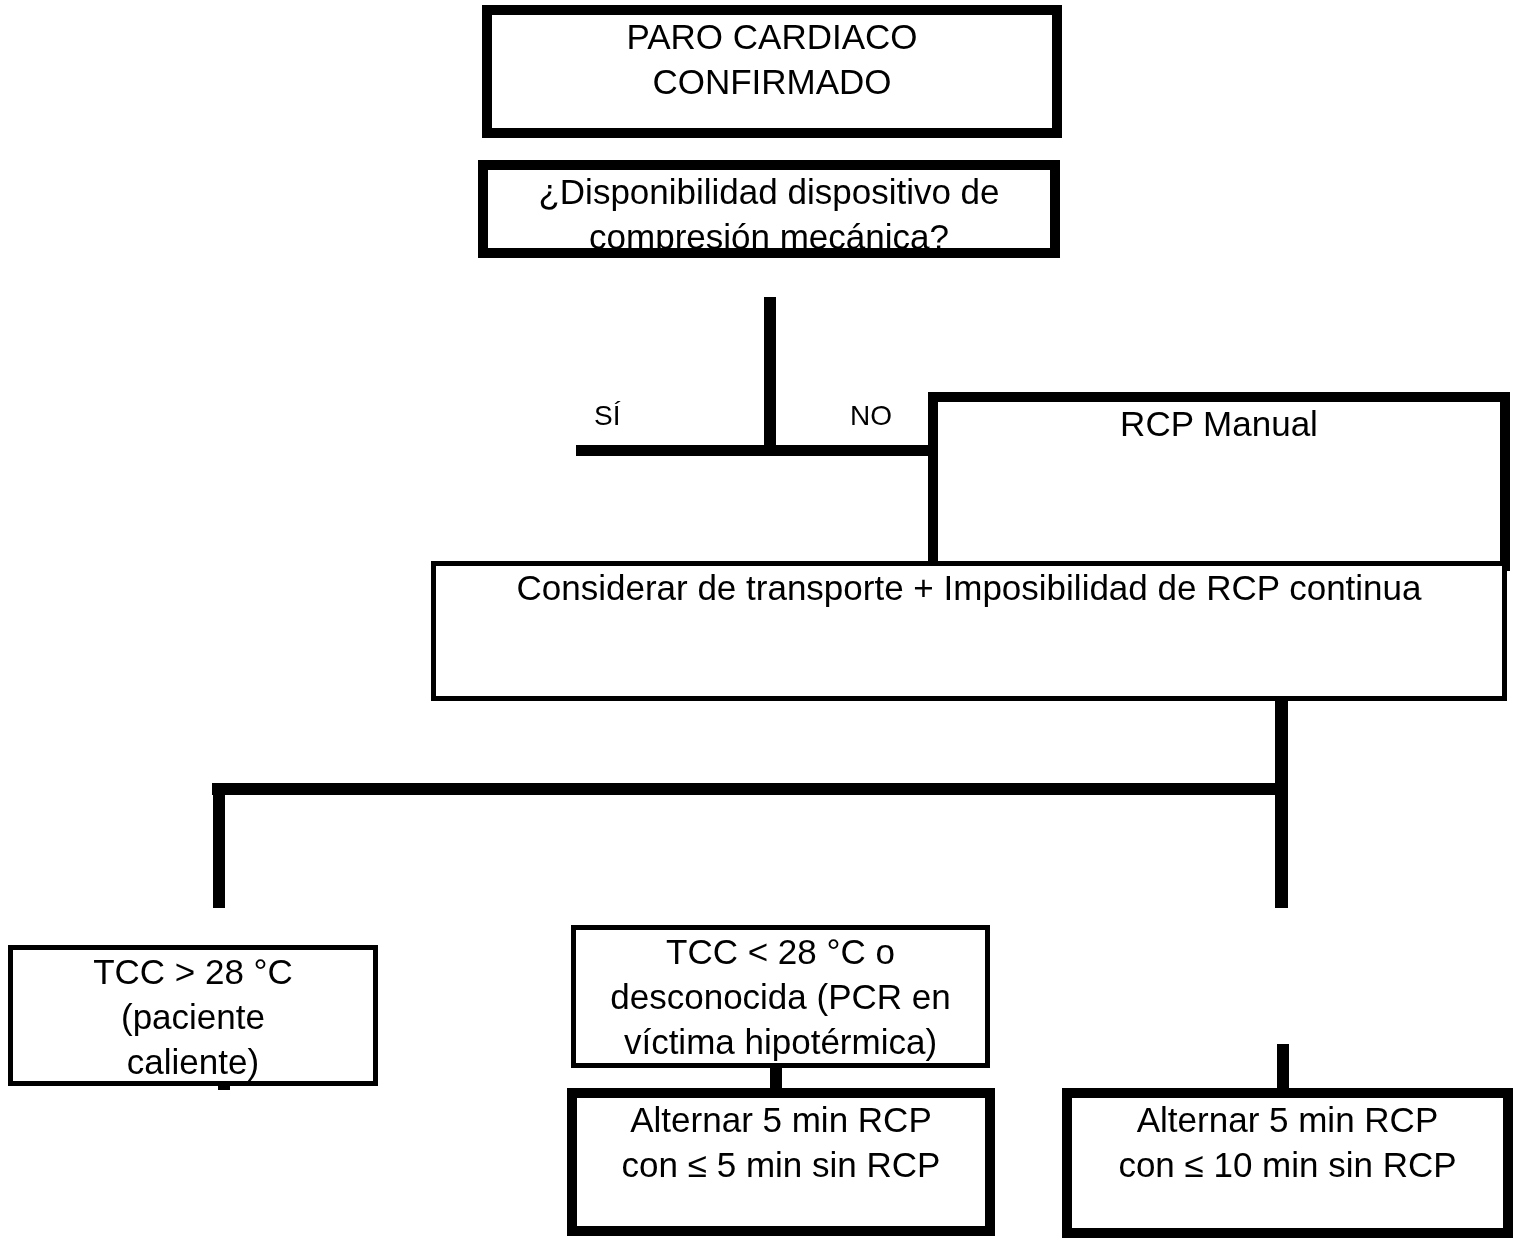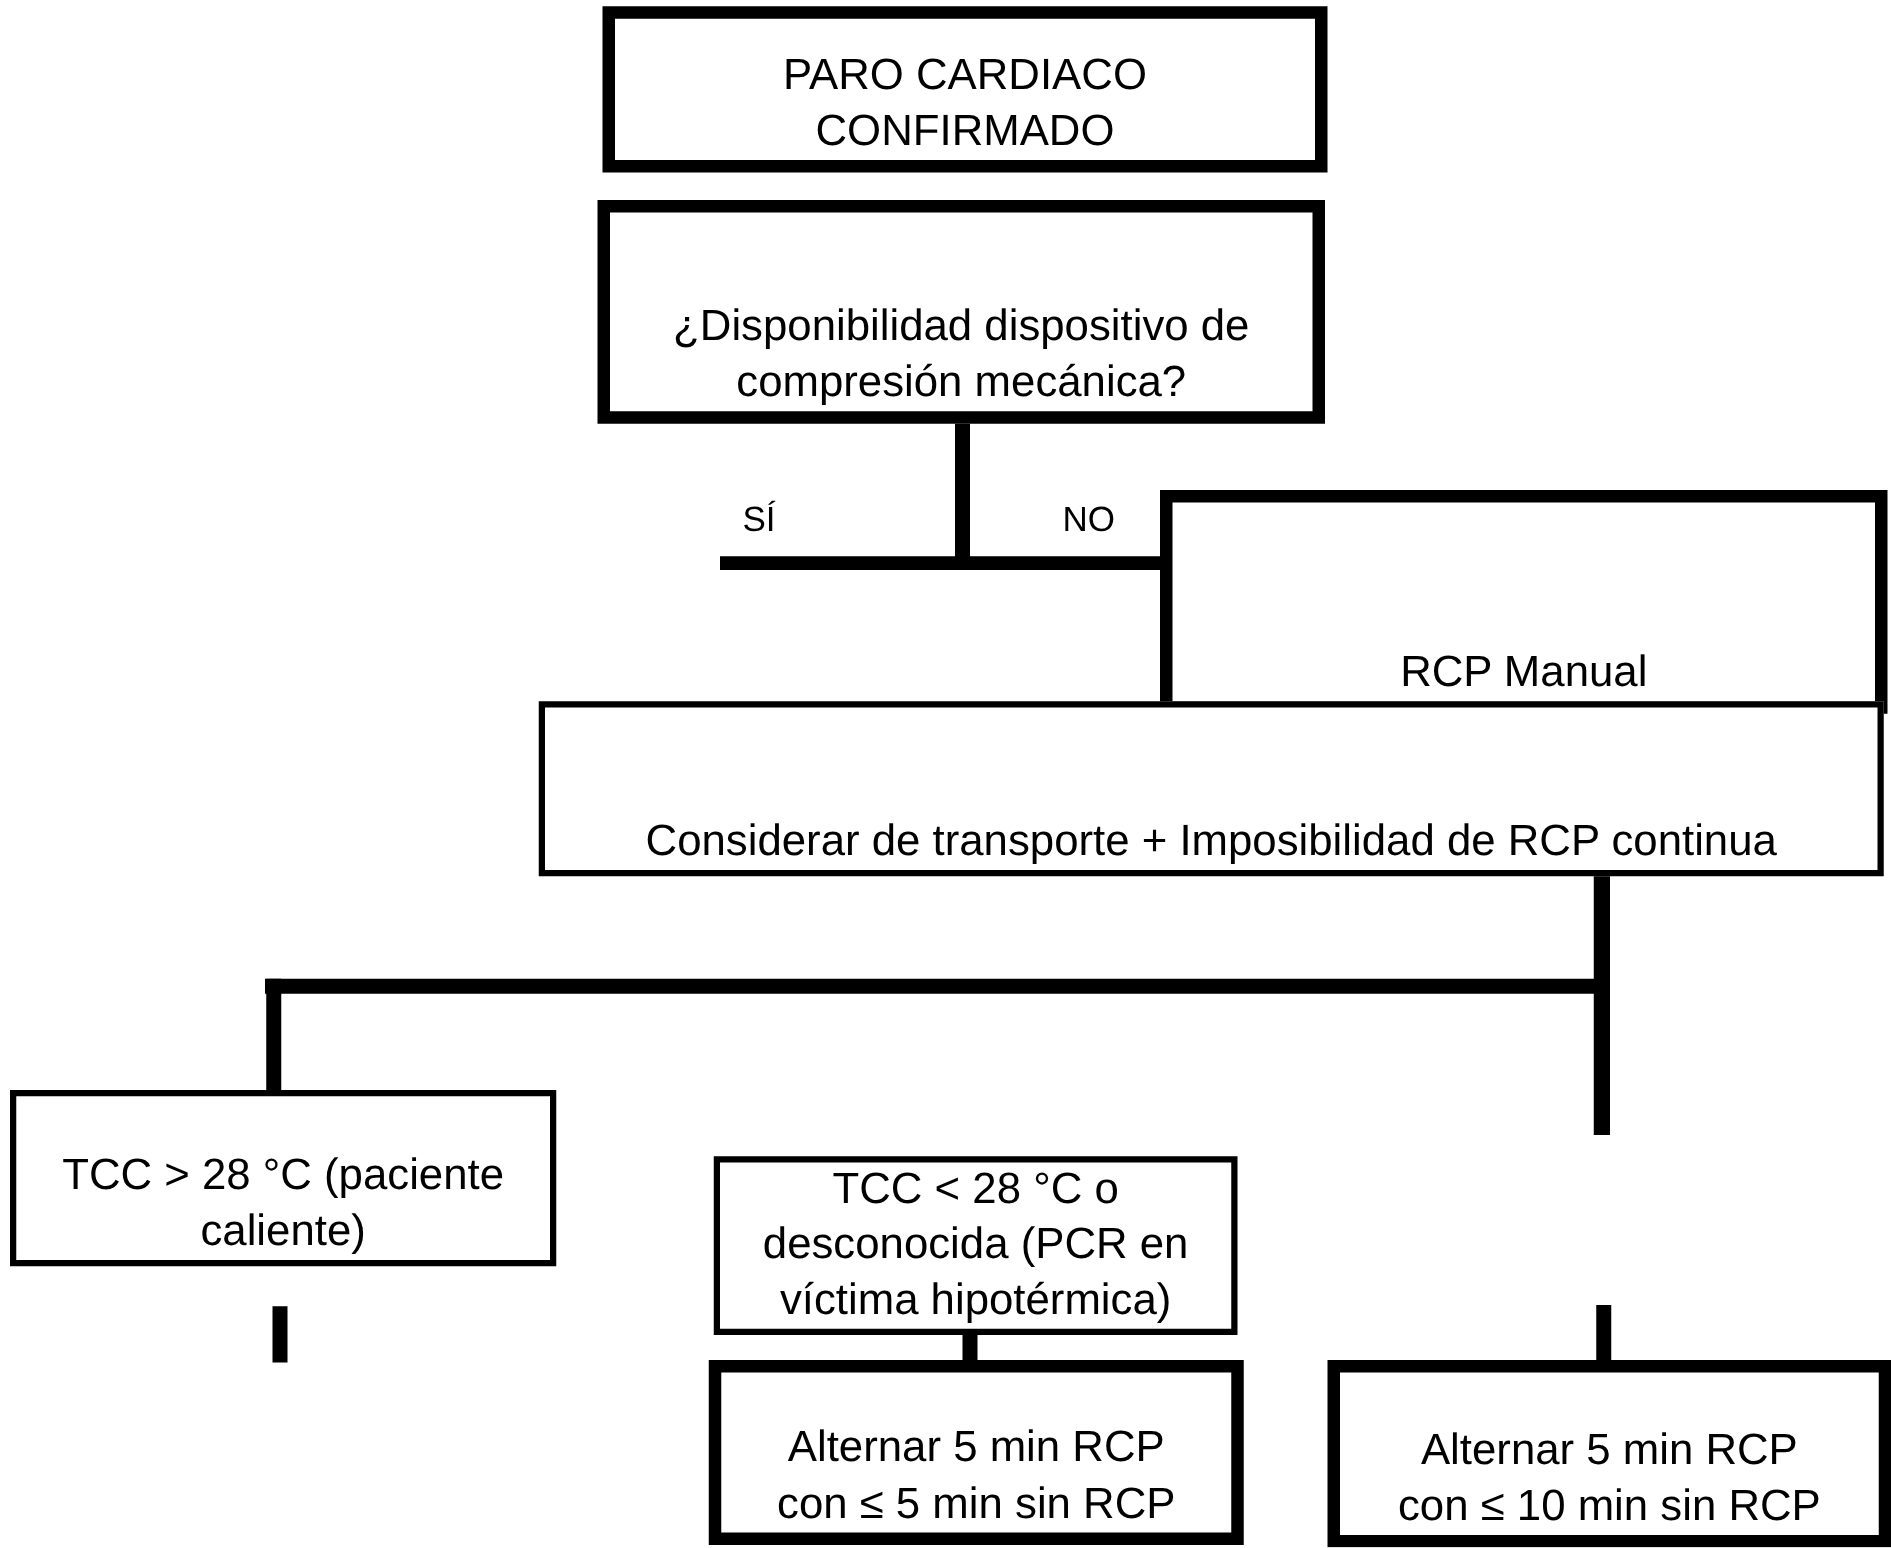--- a/index.html
+++ b/index.html
@@ -14,21 +14,21 @@
     background: #ffffff;
     font-family: "Liberation Sans", sans-serif;
     color: #000000;
     overflow: hidden;
   }
   .node {
     position: absolute;
     background: #ffffff;
     box-sizing: border-box;
     display: flex;
-    align-items: flex-end;
+    align-items: flex-start;
     justify-content: center;
     text-align: center;
     z-index: 2;
   }
   .thick { border: 10px solid #000000; }
   .thin  { border: 5px solid #000000; }
   .node-text {
     white-space: pre-line;
     font-size: 35px;
     line-height: 1.28;
@@ -42,25 +42,25 @@
   .branch-label {
     position: absolute;
     font-size: 28px;
     line-height: 1;
     z-index: 3;
     background: transparent;
   }
 
   
   #node-start        { left: 482px;  top: 5px;    width: 580px;  height: 133px; }
-  #node-question     { left: 478px;  top: 160px;  width: 582px;  height: 179px; }
+  #node-question     { left: 478px;  top: 160px;  width: 582px;  height: 98px; }
   #node-mechanical   { left: 0px;    top: 394px;  width: 578px;  height: 137px; }
   #node-manual       { left: 928px;  top: 392px;  width: 582px;  height: 179px; }
   #node-need         { left: 431px;  top: 561px;  width: 1076px; height: 140px; }
-  #node-tcc-warm     { left: 8px;    top: 872px;  width: 437px;  height: 141px; }
+  #node-tcc-warm     { left: 8px;    top: 945px;  width: 370px;  height: 141px; }
   #node-tcc-unknown  { left: 571px;  top: 925px;  width: 419px;  height: 143px; }
   #node-tcc-confirmed{ left: 1064px; top: 905px;  width: 441px;  height: 141px; }
   #node-considerar   { left: 0px;    top: 1086px; width: 447px;  height: 147px; }
   #node-alt5         { left: 567px;  top: 1088px; width: 428px;  height: 148px; }
   #node-alt10        { left: 1062px; top: 1088px; width: 451px;  height: 150px; }
 
   
   #edge-question-down   { left: 764px;  top: 297px;  width: 12px;   height: 159px; }
   #edge-branch-h1       { left: 576px;  top: 445px;  width: 354px;  height: 11px;  }
   #edge-manual-down     { left: 1275px; top: 528px;  width: 13px;   height: 38px;  }

